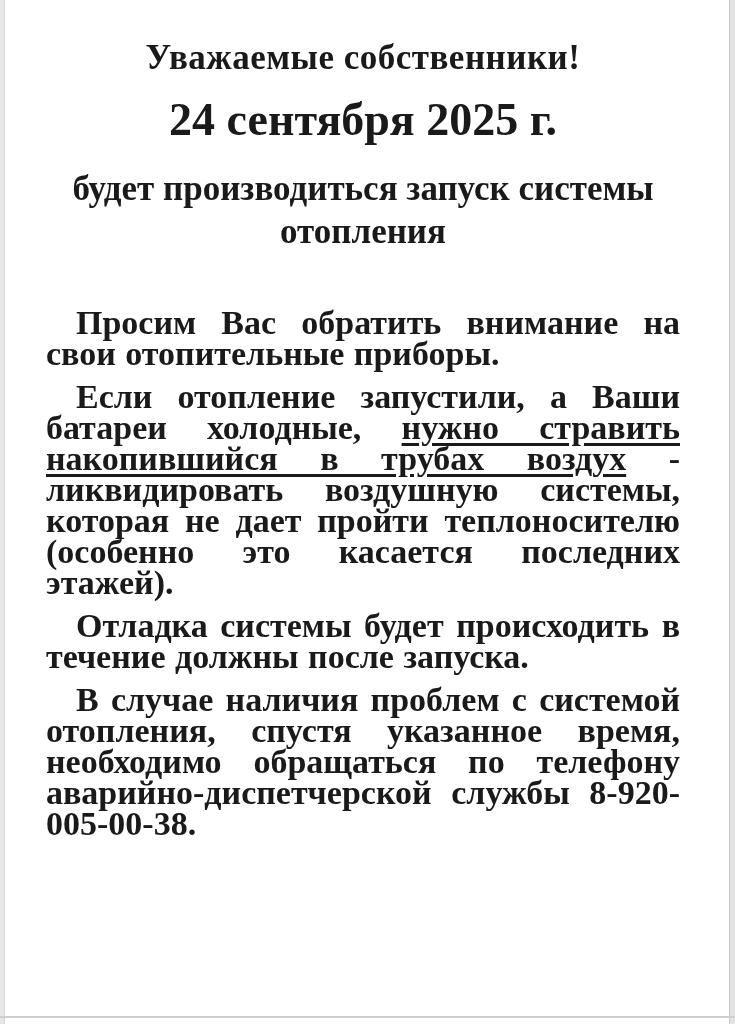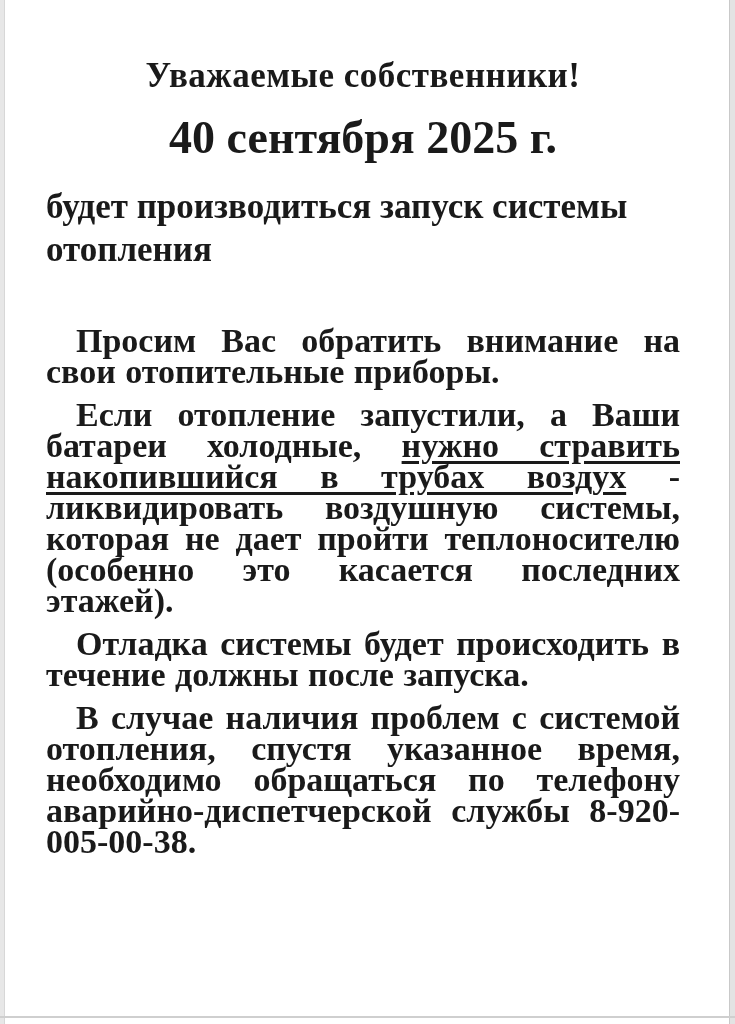--- a/index.html
+++ b/index.html
@@ -36,39 +36,39 @@
     position: absolute;
     left: 0; bottom: 6px;
     width: 735px; height: 0;
     border-top: 2px solid #cfcfcf;
   }
   .content {
     position: absolute;
     left: 46px;
     top: 0;
     width: 634px;
-    padding-top: 54px;
+    padding-top: 36px;
   }
   .title {
     font-size: 35px;
     line-height: 1.25;
     text-align: center;
     margin: 0;
     letter-spacing: 0.5px;
   }
   .date {
     font-size: 46px;
     line-height: 1.15;
     text-align: center;
     margin: 14px 0 0 0;
   }
   .subtitle {
     font-size: 35px;
     line-height: 1.24;
-    text-align: left;
+    text-align: center;
     margin: 20px 0 0 0;
   }
   .body-text {
     margin-top: 54px;
   }
   .body-text p.paragraph {
     font-size: 34px;
     line-height: 31px;
     text-align: justify;
     text-indent: 30px;
@@ -91,21 +91,21 @@
 <body>
 
 <div class="page">
   <div class="edge-left"></div>
   <div class="edge-right"></div>
   <div class="edge-bottom"></div>
 
   <div class="content">
     <h1 class="title">Уважаемые собственники!</h1>
 
-    <h2 class="date">40 сентября 2025 г.</h2>
+    <h2 class="date">24 сентября 2025 г.</h2>
 
     <h3 class="subtitle">будет производиться запуск системы отопления</h3>
 
     <div class="body-text">
         <p class="paragraph"><span class="">Просим Вас обратить внимание на свои отопительные приборы.</span></p>
         <p class="paragraph"><span class="">Если отопление запустили, а Ваши батареи холодные, </span><span class="u">нужно стравить накопившийся в трубах воздух</span><span class=""> - ликвидировать воздушную системы, которая не дает пройти теплоносителю (особенно это касается последних этажей).</span></p>
         <p class="paragraph"><span class="">Отладка системы будет происходить в течение должны после запуска.</span></p>
         <p class="paragraph"><span class="">В случае наличия проблем с системой отопления, спустя указанное время, необходимо обращаться по телефону аварийно-диспетчерской службы 8-920-005-00-38.</span></p>
       </div>
 

